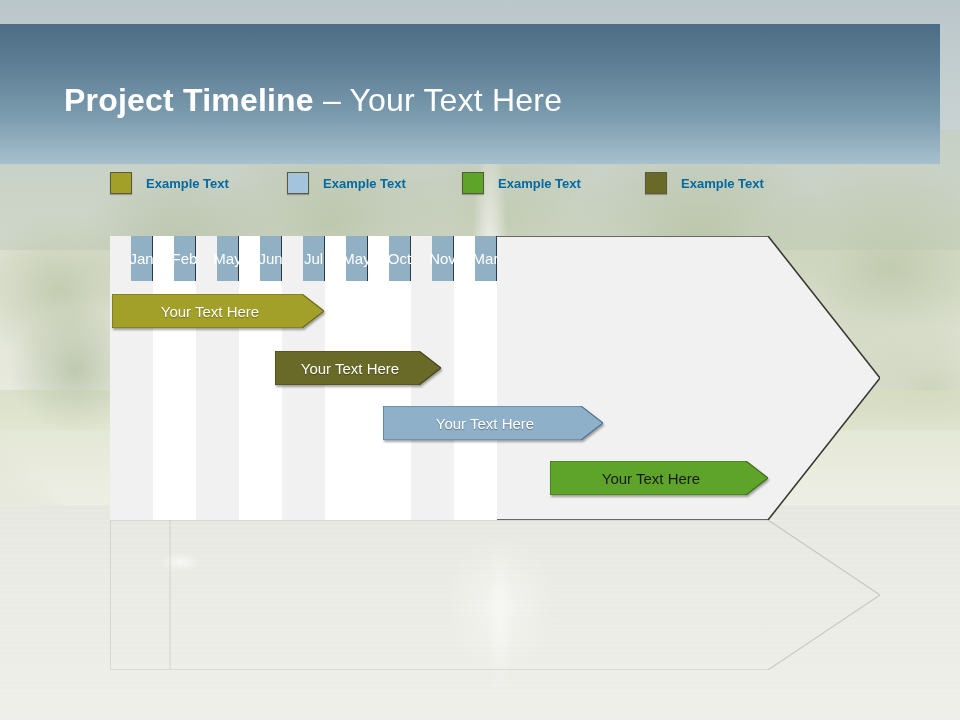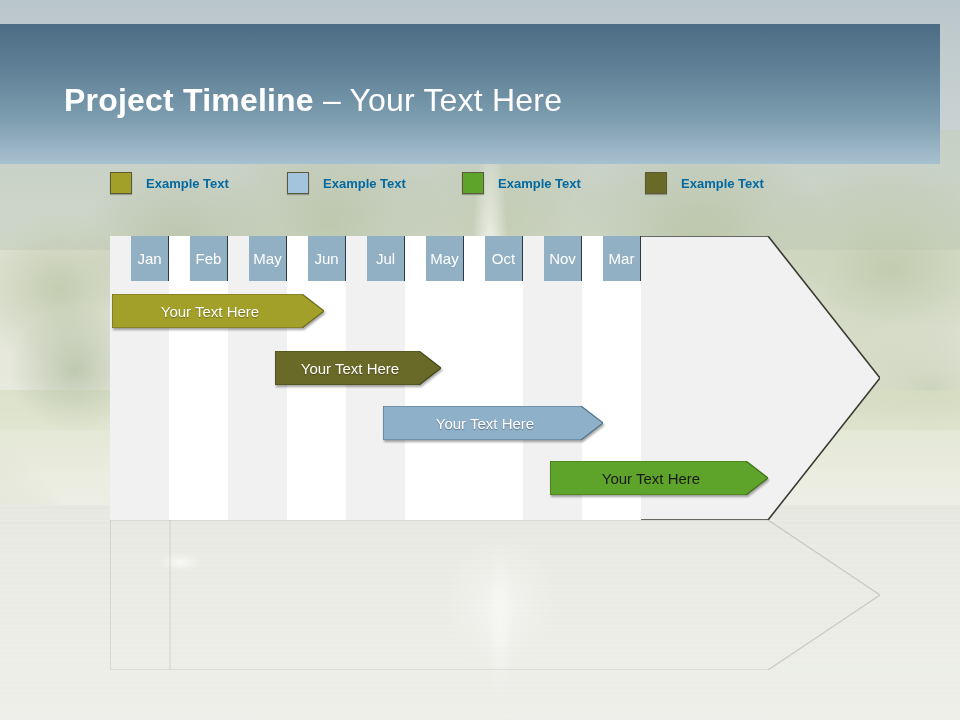--- a/index.html
+++ b/index.html
@@ -112,21 +112,21 @@
     clip-path:polygon(0 0, 658px 0, 770px 142px, 658px 284px, 0 284px);
     border:0;
   }
   .big-arrow-outline{
     position:absolute;left:0;top:0;width:770px;height:284px;
     pointer-events:none;
   }
 
   
   .grid{position:absolute;left:0;top:0;width:658px;height:284px;display:flex;}
-  .col{width:59px;height:284px;position:relative;box-sizing:border-box;padding-left:21px;}
+  .col{width:43px;height:284px;position:relative;box-sizing:border-box;padding-left:21px;}
   .col.alt{background:#ffffff;}
   .col:not(.alt){background:#f1f1f1;}
   .col .month{
     height:45px;background:#92b0c4;border-right:1px solid #2c3a44;
     box-sizing:border-box;display:flex;align-items:center;justify-content:center;
     color:#ffffff;font-size:15px;
   }
   .col:last-child .month{border-right:1px solid #2c3a44;}
 
   

